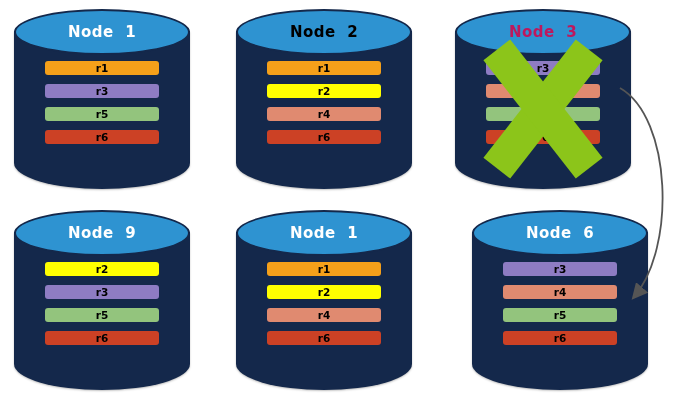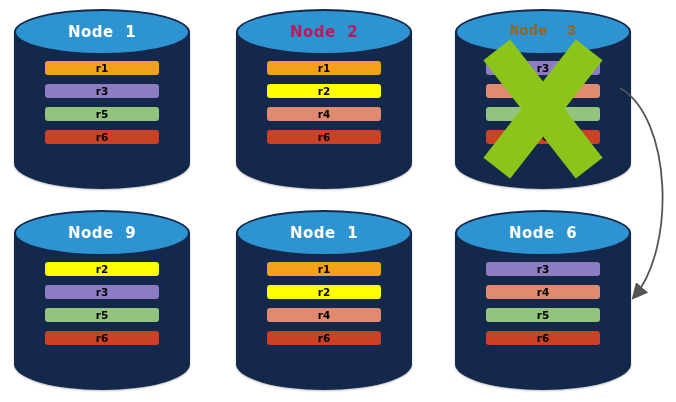--- a/index.html
+++ b/index.html
@@ -135,33 +135,33 @@
       <div class="row-bar" style="background: rgb(245, 160, 26);">r1</div>
       <div class="row-bar" style="background: rgb(142, 124, 195);">r3</div>
       <div class="row-bar" style="background: rgb(147, 196, 125);">r5</div>
       <div class="row-bar" style="background: rgb(204, 65, 37);">r6</div>
     </div>
   </div>
 
   <div class="node" style="left:236px; top:9px;">
     <div class="cyl-body" style="background: rgb(20, 40, 75);"></div>
     <div class="cyl-top" style="background: rgb(46, 147, 209); border-color: rgb(20, 40, 75);"></div>
-    <div class="node-label" style="color: #be185d;">Node  2</div>
+    <div class="node-label" style="color: #000000;">Node  2</div>
     <div class="rows">
       <div class="row-bar" style="background: rgb(245, 160, 26);">r1</div>
       <div class="row-bar" style="background: rgb(255, 255, 0);">r2</div>
       <div class="row-bar" style="background: rgb(224, 138, 112);">r4</div>
       <div class="row-bar" style="background: rgb(204, 65, 37);">r6</div>
     </div>
   </div>
 
   <div class="node" style="left:455px; top:9px;">
     <div class="cyl-body" style="background: rgb(20, 40, 75);"></div>
     <div class="cyl-top" style="background: rgb(46, 147, 209); border-color: rgb(20, 40, 75);"></div>
-    <div class="node-label" style="color: #a16207; font-family: Liberation Mono, monospace;">Node  3</div>
+    <div class="node-label" style="color: #be185d;">Node  3</div>
     <div class="rows">
       <div class="row-bar" style="background: rgb(142, 124, 195);">r3</div>
       <div class="row-bar" style="background: rgb(224, 138, 112);">r4</div>
       <div class="row-bar" style="background: rgb(147, 196, 125);">r5</div>
       <div class="row-bar" style="background: rgb(204, 65, 37);">r6</div>
     </div>
     <div class="fail-x">
       <span class="a" style="background: rgb(140, 197, 26);"></span>
       <span class="b" style="background: rgb(140, 197, 26);"></span>
     </div>
@@ -184,21 +184,21 @@
     <div class="cyl-top" style="background: rgb(46, 147, 209); border-color: rgb(20, 40, 75);"></div>
     <div class="node-label" style="color: rgb(255, 255, 255);">Node  1</div>
     <div class="rows">
       <div class="row-bar" style="background: rgb(245, 160, 26);">r1</div>
       <div class="row-bar" style="background: rgb(255, 255, 0);">r2</div>
       <div class="row-bar" style="background: rgb(224, 138, 112);">r4</div>
       <div class="row-bar" style="background: rgb(204, 65, 37);">r6</div>
     </div>
   </div>
 
-  <div class="node" style="left:455px; top:210px;">
+  <div class="node" style="left:472px; top:210px;">
     <div class="cyl-body" style="background: rgb(20, 40, 75);"></div>
     <div class="cyl-top" style="background: rgb(46, 147, 209); border-color: rgb(20, 40, 75);"></div>
     <div class="node-label" style="color: rgb(255, 255, 255);">Node  6</div>
     <div class="rows">
       <div class="row-bar" style="background: rgb(142, 124, 195);">r3</div>
       <div class="row-bar" style="background: rgb(224, 138, 112);">r4</div>
       <div class="row-bar" style="background: rgb(147, 196, 125);">r5</div>
       <div class="row-bar" style="background: rgb(204, 65, 37);">r6</div>
     </div>
   </div>

